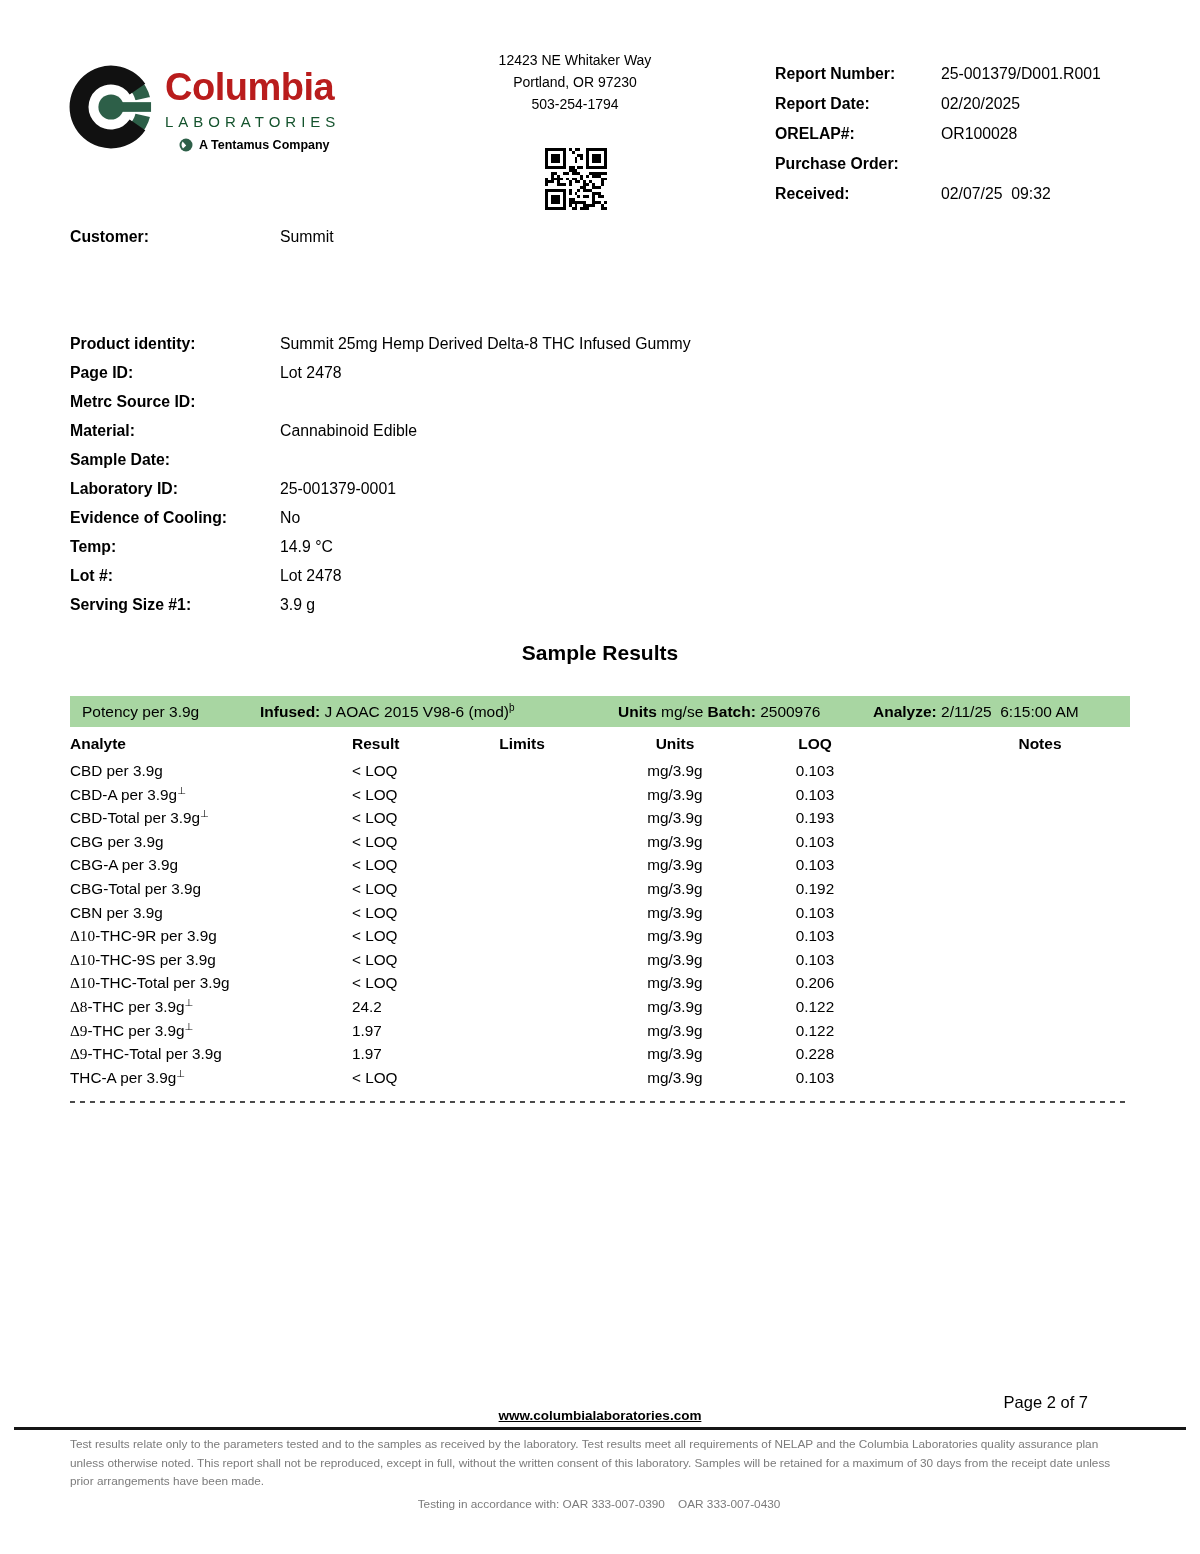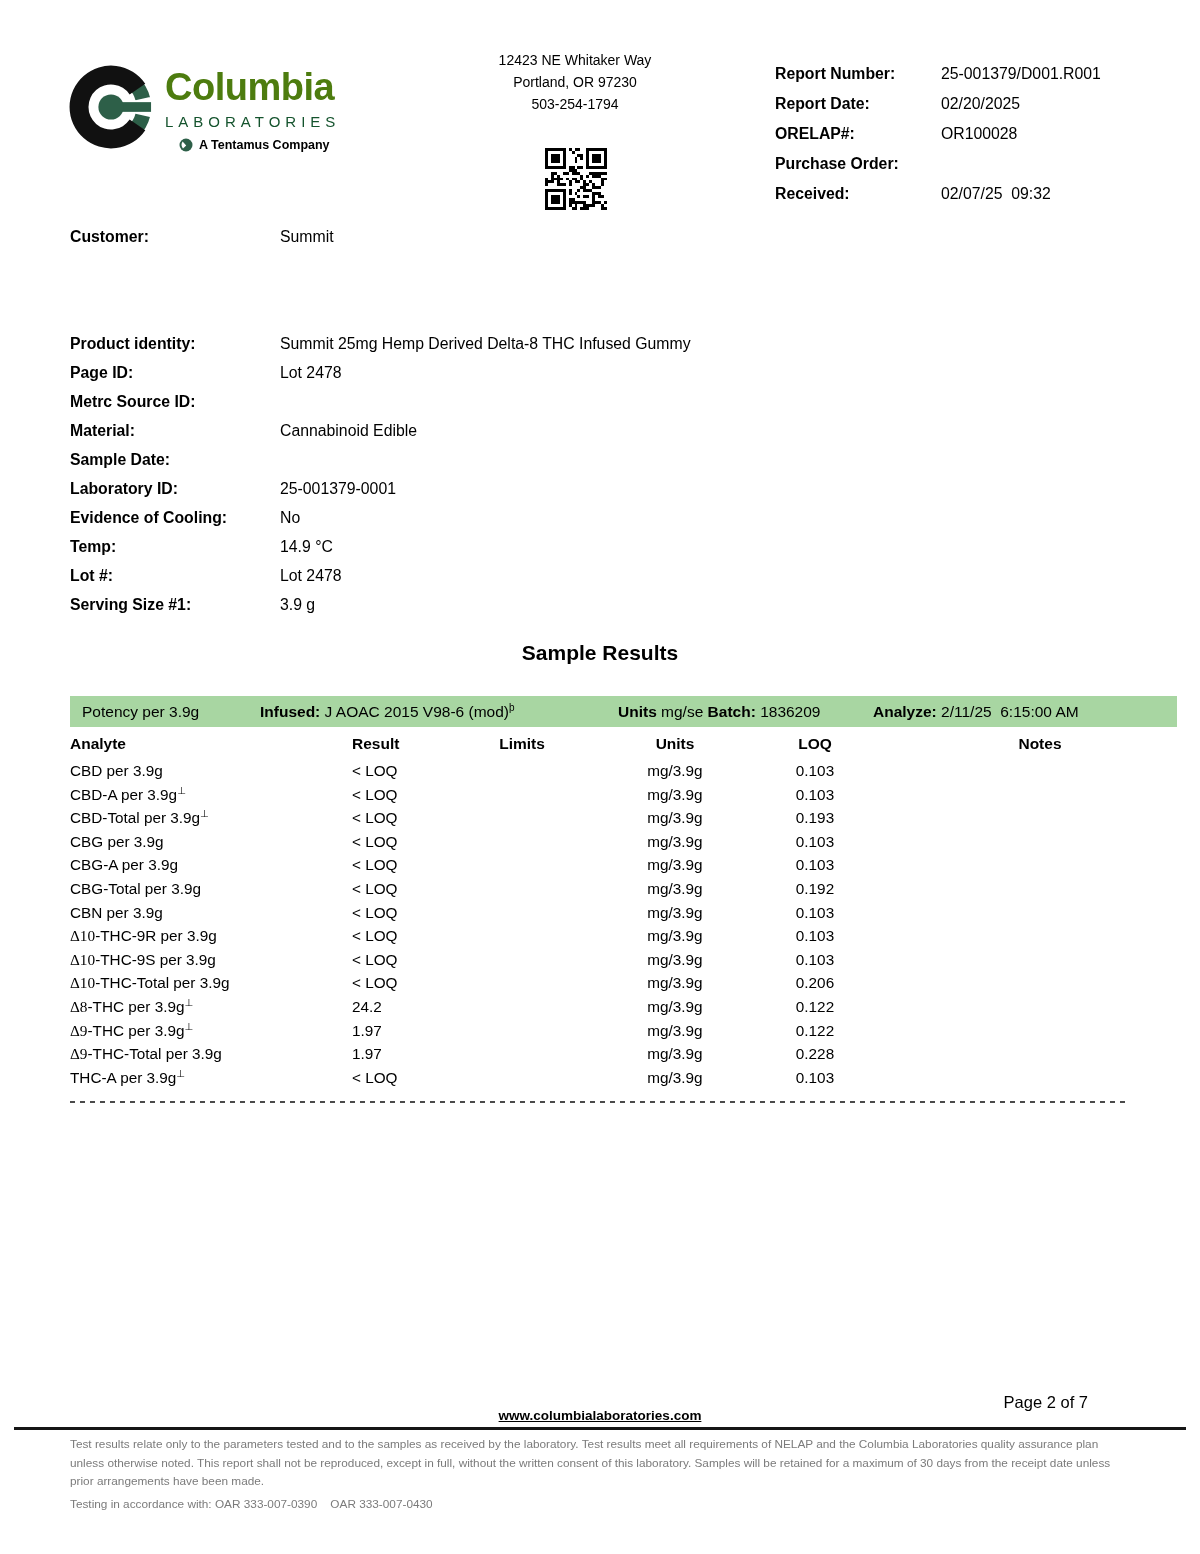--- a/index.html
+++ b/index.html
@@ -5,21 +5,21 @@
   html,body{margin:0;padding:0;background:#e8e8e8;}
   .page{position:relative;width:1200px;height:1554px;background:#ffffff;margin:0 auto;
         font-family:"Liberation Sans","DejaVu Sans",sans-serif;color:#000;overflow:hidden;}
   b{font-weight:bold;}
   sup{font-size:10px;line-height:0;}
 
   
   .logo{position:absolute;left:66px;top:62px;display:flex;gap:9px;}
   .logo-mark{width:90px;height:90px;}
   .logo-text{padding-top:6px;}
-  .brand{font-size:38px;font-weight:bold;line-height:1.05;color:#4d7c0f;letter-spacing:-.5px;}
+  .brand{font-size:38px;font-weight:bold;line-height:1.05;color:#b91c1c;letter-spacing:-.5px;}
   .brand-sub{font-size:15px;letter-spacing:5px;color:#14532d;margin-top:5px;}
   .tagline{display:flex;align-items:center;gap:6px;margin-top:8px;margin-left:14px;}
   .tagline-label{font-size:12.5px;font-weight:bold;color:#000000;}
 
   .address{position:absolute;left:420px;top:50px;width:310px;text-align:center;
            font-size:14px;line-height:1.56;}
   .qr{position:absolute;left:545px;top:148px;width:62px;height:62px;}
 
   .report-info{position:absolute;left:775px;top:64px;display:grid;
                grid-template-columns:166px auto;row-gap:11px;font-size:15.8px;line-height:19px;}
@@ -59,21 +59,21 @@
           background:repeating-linear-gradient(90deg,#4a4a4a 0 5px,transparent 5px 10px);}
 
   
   .page-num{position:absolute;right:112px;top:1393px;font-size:16.5px;}
   .website{position:absolute;left:0;top:1408px;width:100%;text-align:center;
            font-size:13.5px;font-weight:bold;text-decoration:underline;}
   .rule{position:absolute;left:14px;right:14px;top:1427px;height:3px;background:#161616;}
   .disclaimer{position:absolute;left:70px;top:1435px;width:1058px;font-size:11.8px;
               line-height:1.58;color:#7b7b7b;}
   .disclaimer p{margin:0;}
-  .accordance{margin-top:4px !important;}
+  .accordance{margin-top:4px !important;text-align:center;}
 </style>
 </head>
 <body>
 
 <div class="page">
 
   <div class="logo">
     <svg class="logo-mark" viewBox="0 0 100 100">
       <path fill="#2d5f48" stroke="#fff" stroke-width="2.5" d="M79.6 14.8 A46 46 0 0 1 94.8 39.7 L76.3 43.9 A27 27 0 0 0 67.4 29.3 Z"></path>
       <path fill="#2d5f48" stroke="#fff" stroke-width="2.5" d="M94.8 60.3 A46 46 0 0 1 79.6 85.2 L67.4 70.7 A27 27 0 0 0 76.3 56.1 Z"></path>
@@ -250,24 +250,24 @@
       <div class="info-row"><span class="lbl">Sample Date:</span><span class="val"></span></div>
       <div class="info-row"><span class="lbl">Laboratory ID:</span><span class="val">25-001379-0001</span></div>
       <div class="info-row"><span class="lbl">Evidence of Cooling:</span><span class="val">No</span></div>
       <div class="info-row"><span class="lbl">Temp:</span><span class="val">14.9 °C</span></div>
       <div class="info-row"><span class="lbl">Lot #:</span><span class="val">Lot 2478</span></div>
       <div class="info-row"><span class="lbl">Serving Size #1:</span><span class="val">3.9 g</span></div>
     </div>
 
   <div class="results-title">Sample Results</div>
 
-  <div class="green-band" style="background: rgb(168, 214, 162); padding-left: 47px;">
+  <div class="green-band" style="background: rgb(168, 214, 162);">
     <span class="band-assay">Potency per 3.9g</span>
     <span class="band-method"><b>Infused:</b> <span>J AOAC 2015 V98-6 (mod)</span><sup>þ</sup></span>
-    <span class="band-units"><b>Units</b> <span>mg/se</span> <b>Batch:</b> <span>1836209</span></span>
+    <span class="band-units"><b>Units</b> <span>mg/se</span> <b>Batch:</b> <span>2500976</span></span>
     <span class="band-analyze"><b>Analyze:</b> <span>2/11/25&nbsp;&nbsp;6:15:00 AM</span></span>
   </div>
 
   <div class="results-head" id="results-head">
       <span class="th c1">Analyte</span>
       <span class="th c2">Result</span>
       <span class="th c3">Limits</span>
       <span class="th c4">Units</span>
       <span class="th c5">LOQ</span>
       <span class="th c6">Notes</span>

